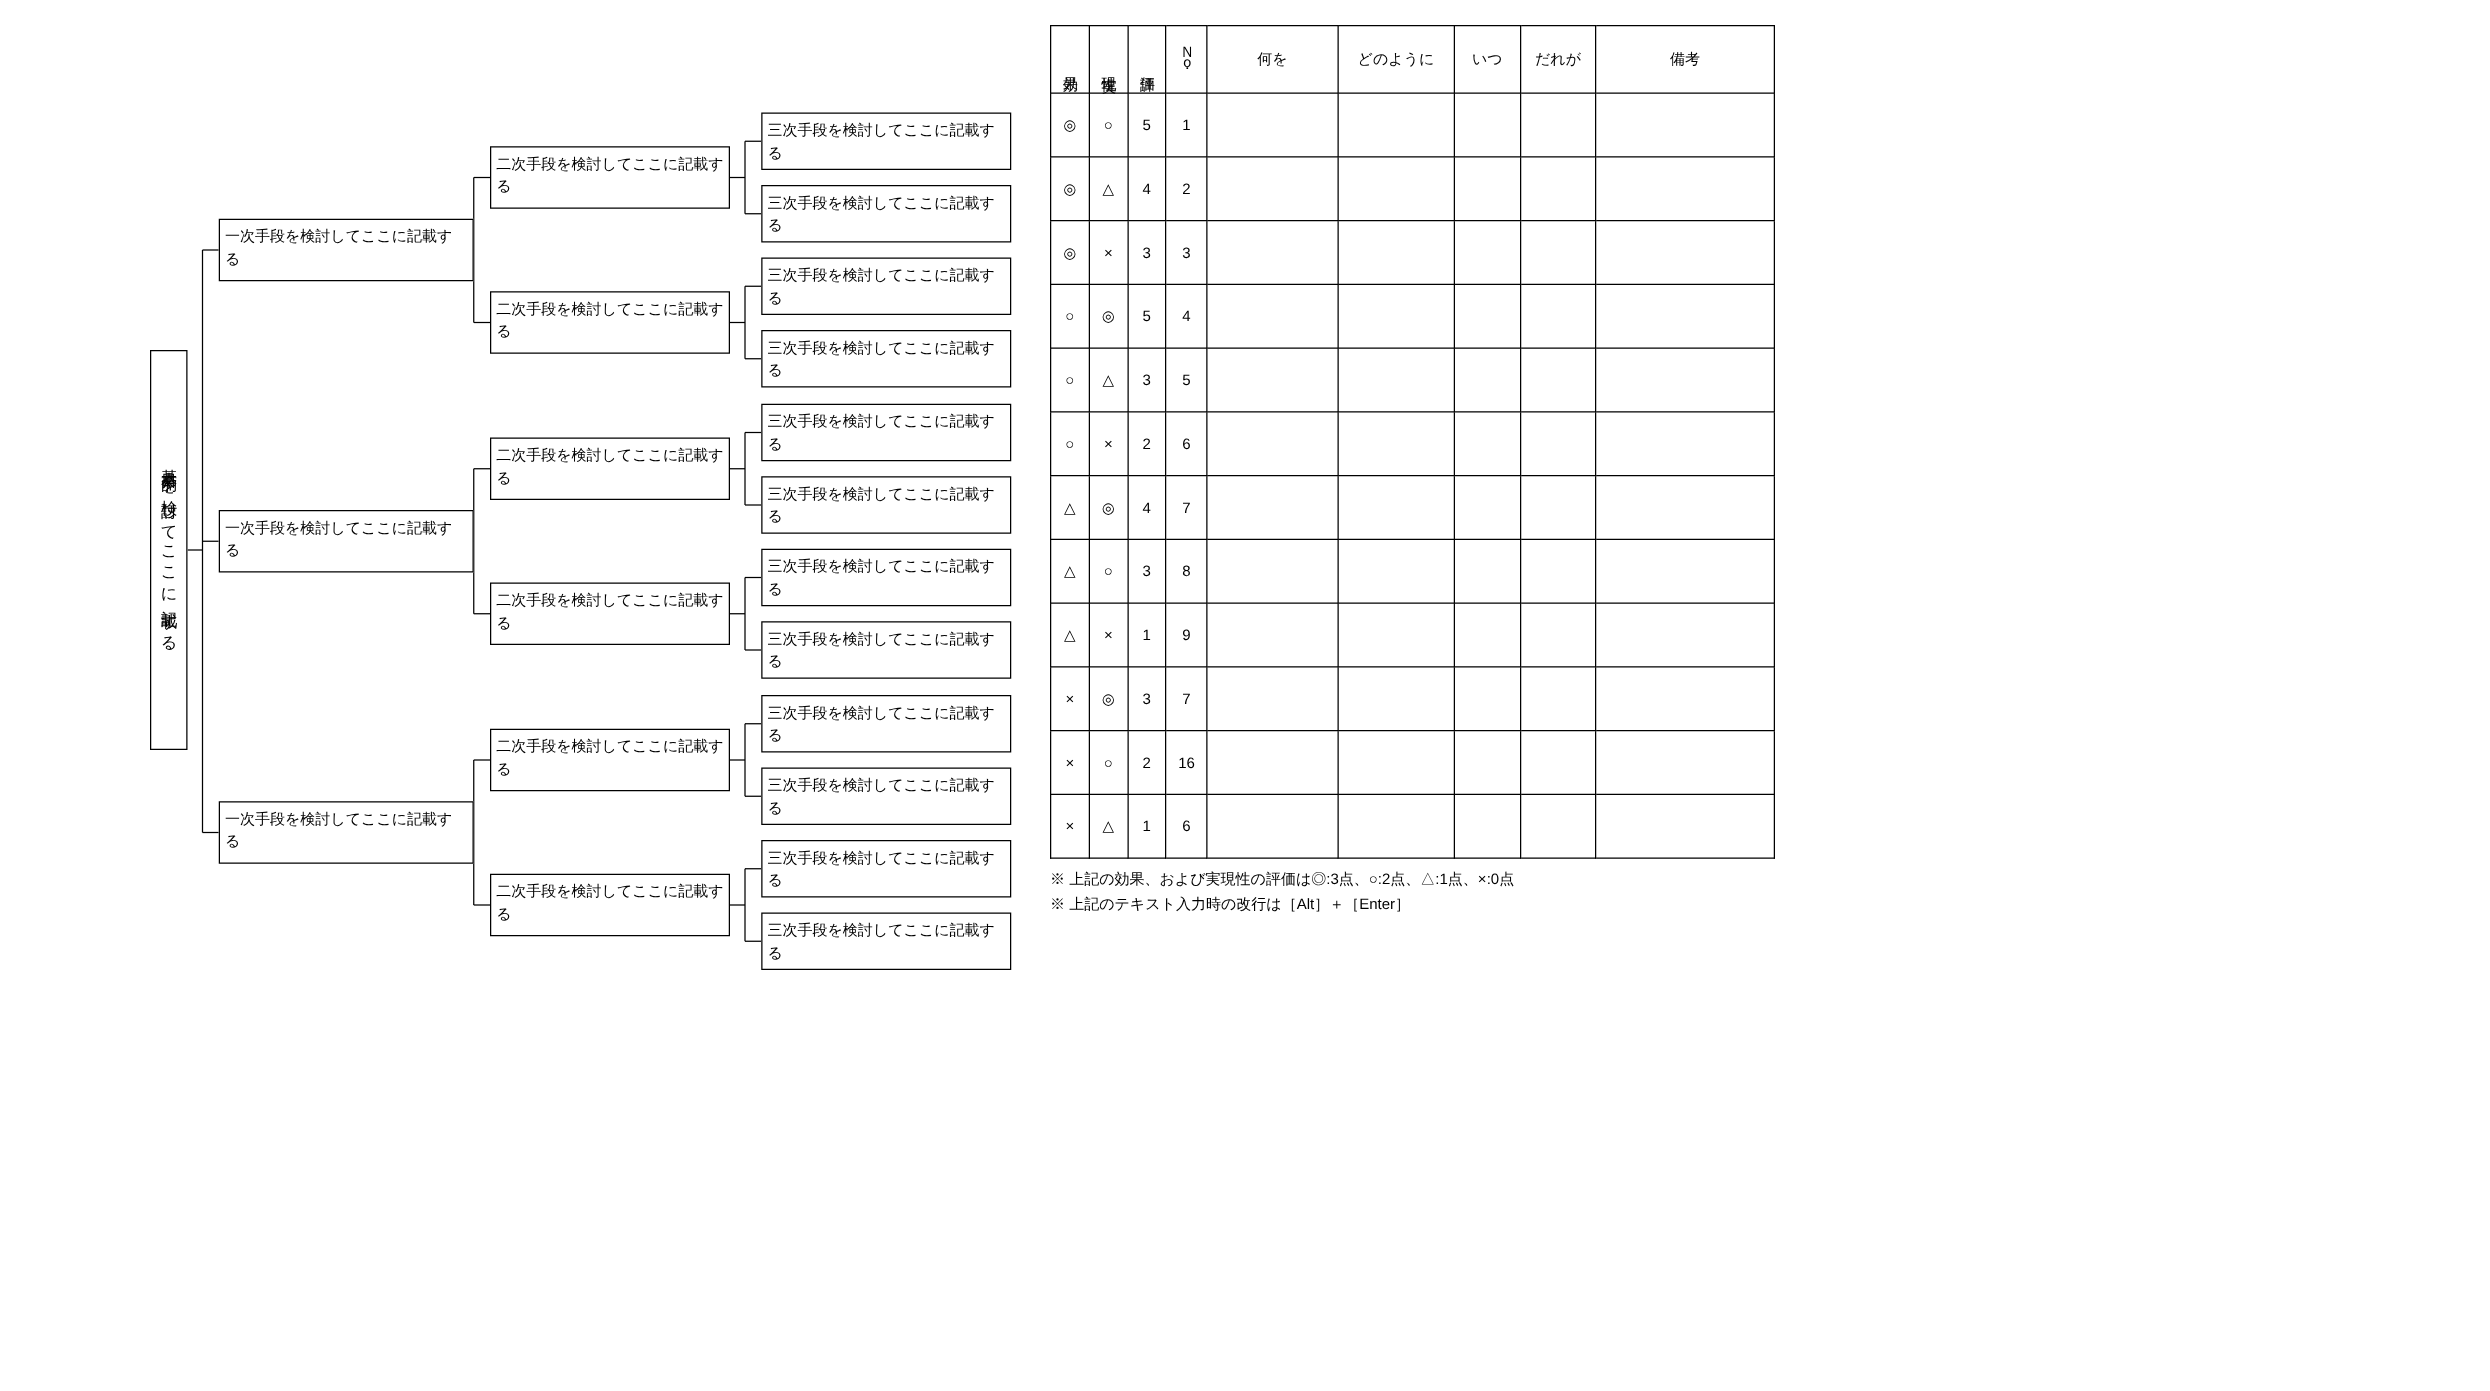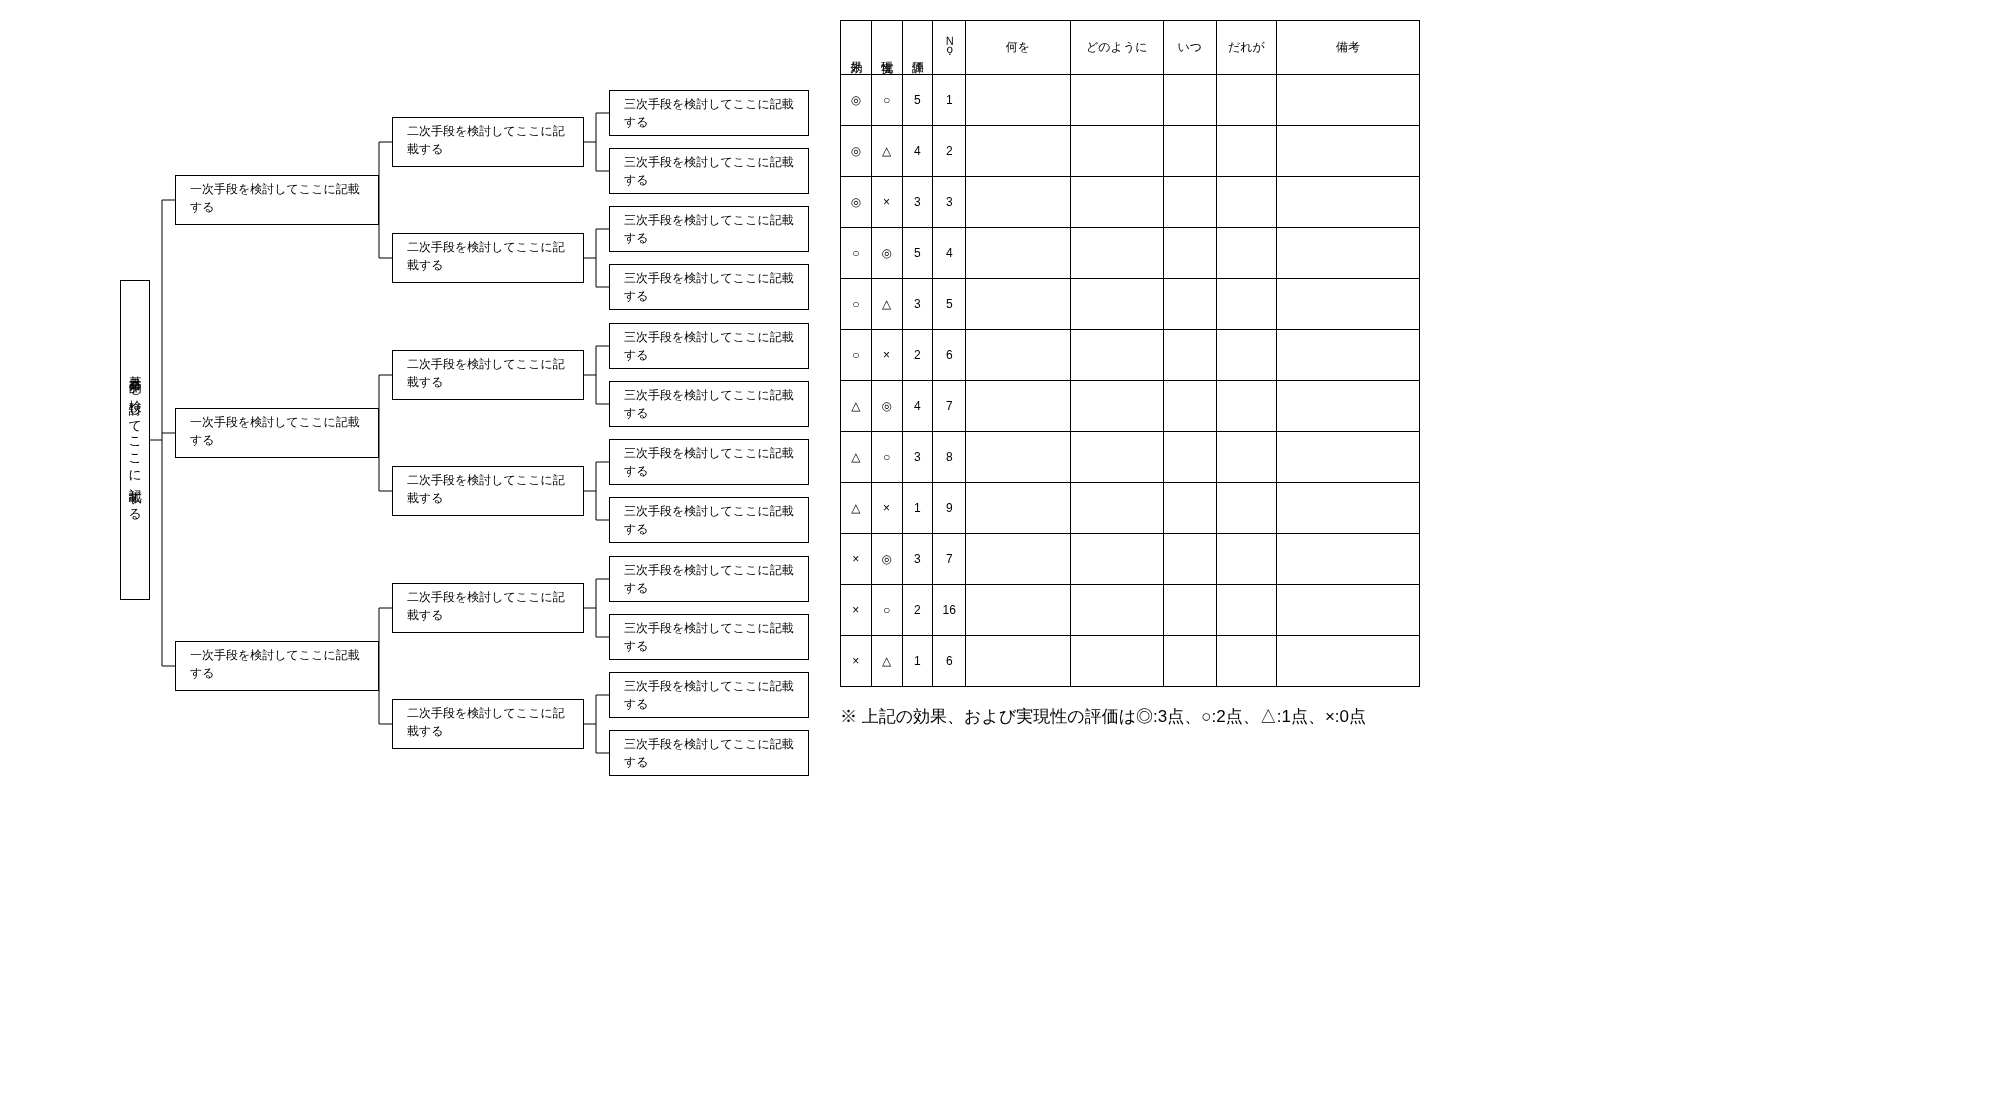--- a/index.html
+++ b/index.html
@@ -11,21 +11,21 @@
     background: #fff;
     color: #000;
     display: flex;
     gap: 20px;
   }
   .tree-pane { flex: 0 0 800px; position: relative; height: 780px; }
   .node {
     position: absolute;
     border: 1px solid #000;
     background: #fff;
-    padding: 4px 14px;
+    padding: 4px 4px;
     line-height: 1.5;
   }
   .node.root {
     width: 30px;
     height: 320px;
     writing-mode: vertical-rl;
     text-orientation: upright;
     display: flex;
     align-items: center;
     justify-content: center;
@@ -54,21 +54,21 @@
   }
   table.eval th { height: 54px; }
   .col-narrow { width: 28px; }
   .col-no { width: 30px; }
   .col-what { width: 95px; }
   .col-how { width: 85px; }
   .col-when { width: 48px; }
   .col-who { width: 55px; }
   .col-remark { width: 130px; }
   .vert-header { writing-mode: vertical-rl; text-orientation: upright; line-height:1.1; }
-  .notes { margin-top: 16px; font-size: 17px; line-height: 1.7; }
+  .notes { margin-top: 6px; font-size: 12px; line-height: 1.7; }
 </style>
 </head>
 <body>
 
 <div class="tree-pane">
   <svg class="connectors">
     <g stroke="#000" stroke-width="1" fill="none">
 
       <path d="M130 420 H142"></path>
       <path d="M142 180 V646"></path>
@@ -288,14 +288,15 @@
           <td></td>
           <td></td>
           <td></td>
           <td></td>
           <td></td>
         </tr>
       </tbody>
   </table>
   <div class="notes">
     <div>※ 上記の効果、および実現性の評価は◎:3点、○:2点、△:1点、×:0点</div>
+    <div>※ 上記のテキスト入力時の改行は［Alt］＋［Enter］</div>
   </div>
 </div>
 
 </body></html>

